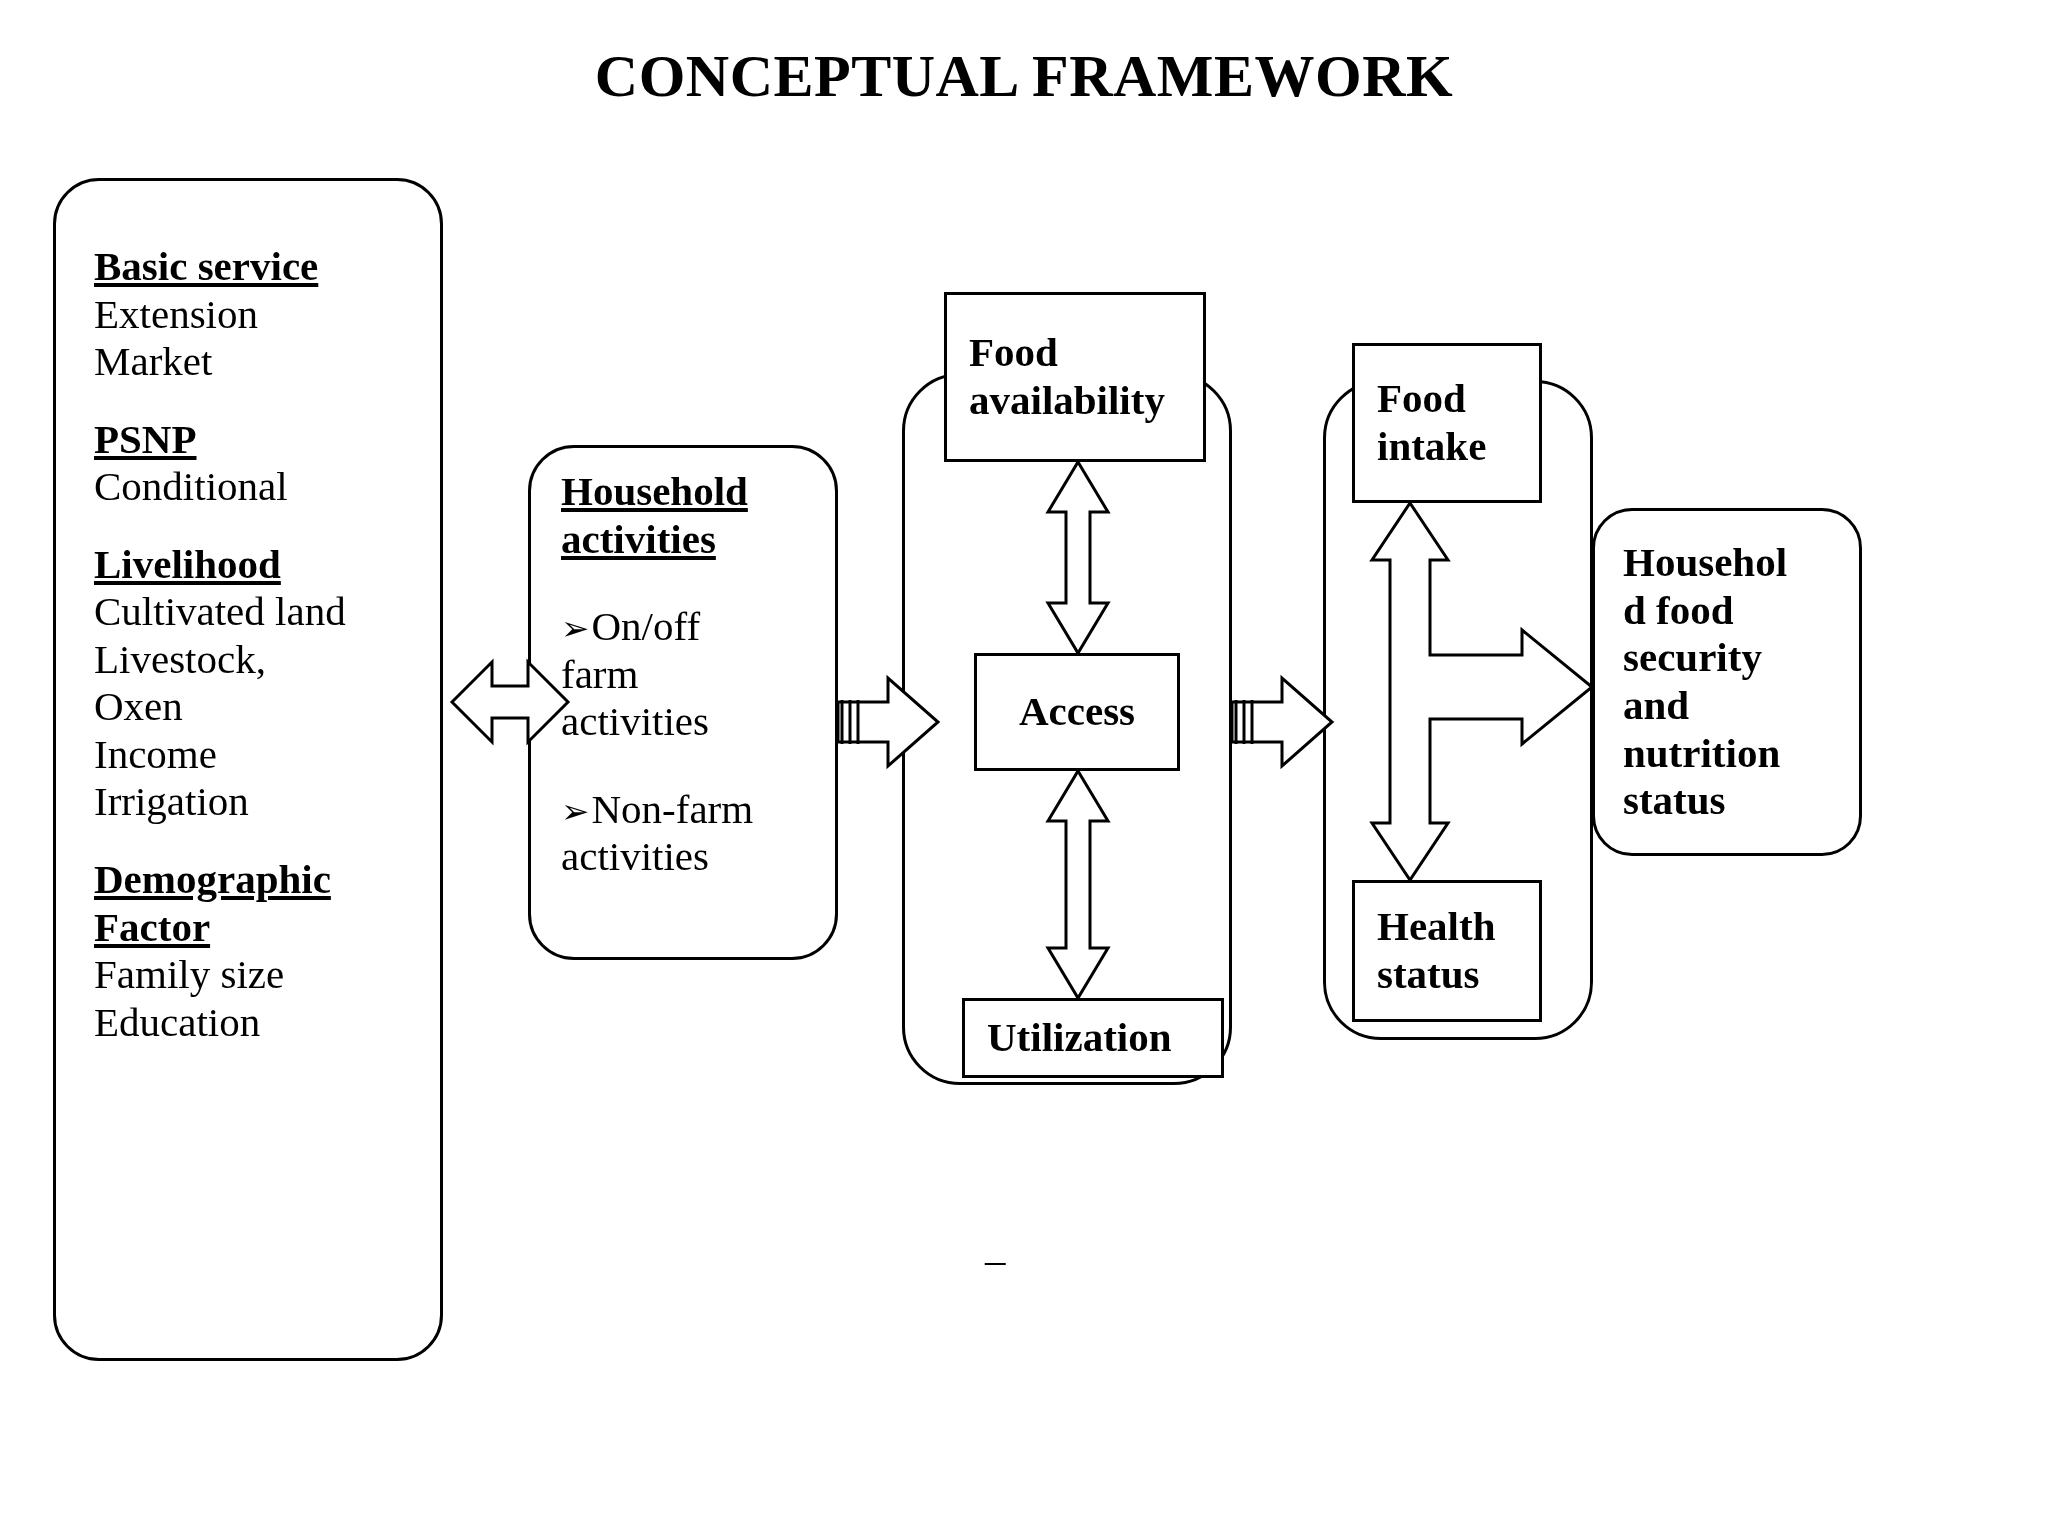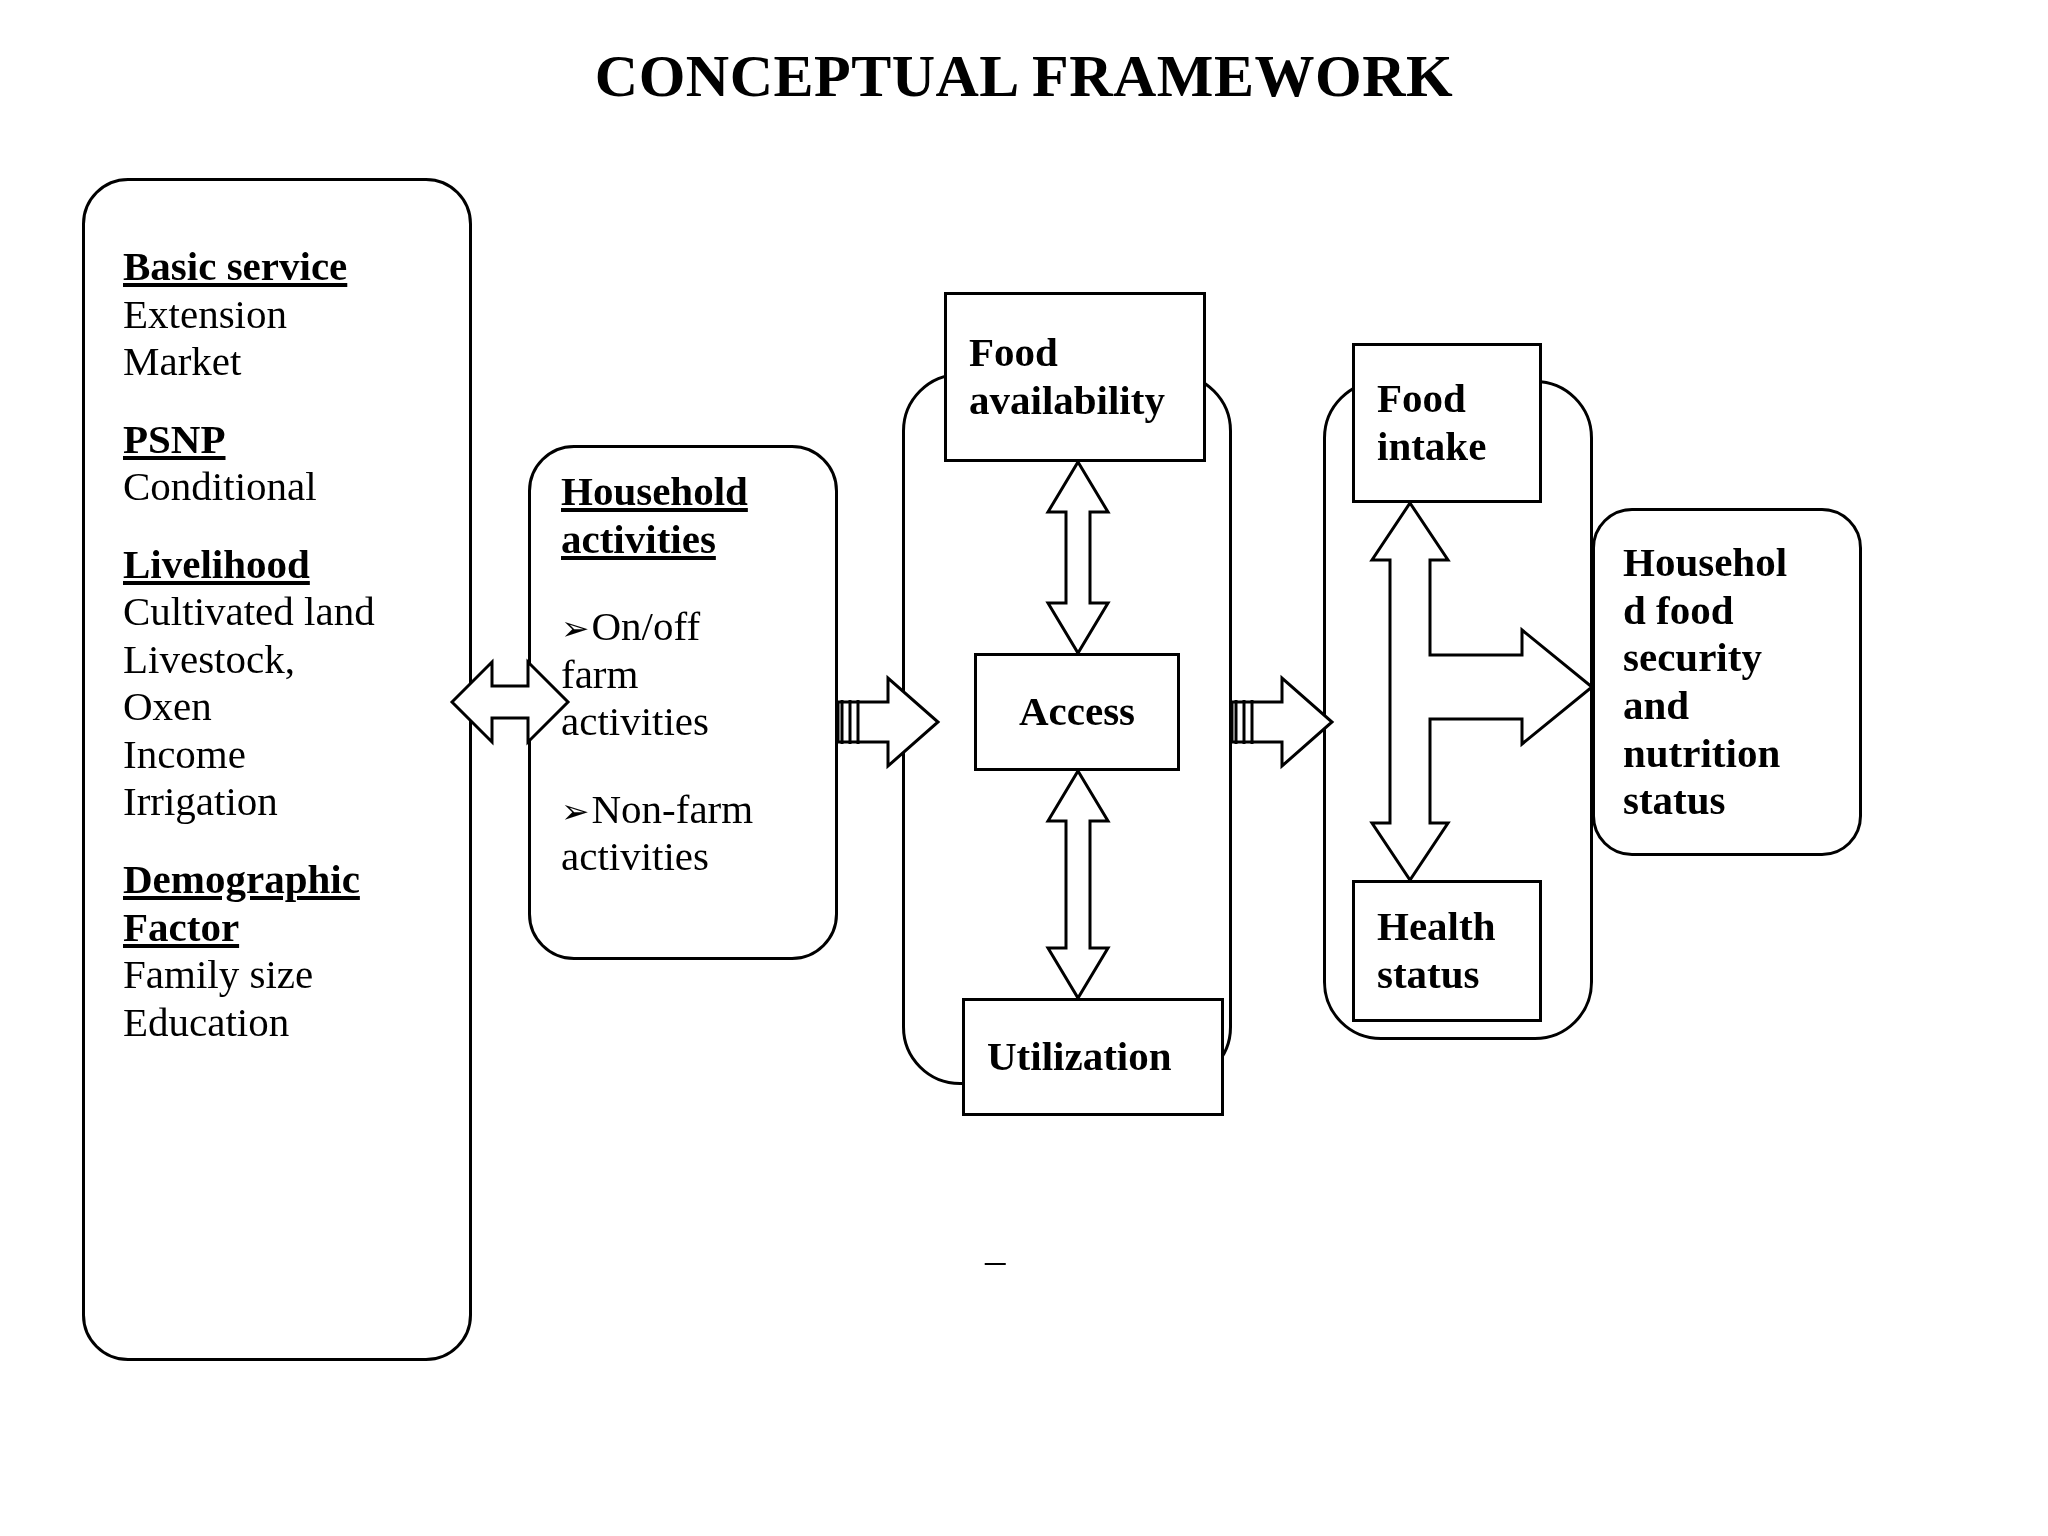--- a/index.html
+++ b/index.html
@@ -52,21 +52,21 @@
 
   .hdr {
     font-weight: bold;
     text-decoration: underline;
     text-underline-offset: 3px;
   }
   .plain { font-weight: normal; }
 
   
   #left-panel {
-    left: 82px;
+    left: 53px;
     top: 178px;
     width: 390px;
     height: 1183px;
   }
   #left-panel .inner {
     padding: 62px 0 0 38px;
     font-size: 41px;
     justify-content: flex-start;
   }
   #left-panel .line { white-space: nowrap; }
@@ -124,21 +124,21 @@
     width: 206px;
     height: 118px;
     z-index: 3;
   }
   #access .inner { align-items: center; font-size: 41px; font-weight: bold; }
 
   #utilization {
     left: 962px;
     top: 998px;
     width: 262px;
-    height: 118px;
+    height: 80px;
     z-index: 3;
   }
   #utilization .inner { padding-left: 22px; font-size: 41px; font-weight: bold; }
 
   
   #right-wrap {
     left: 1323px;
     top: 380px;
     width: 270px;
     height: 660px;

